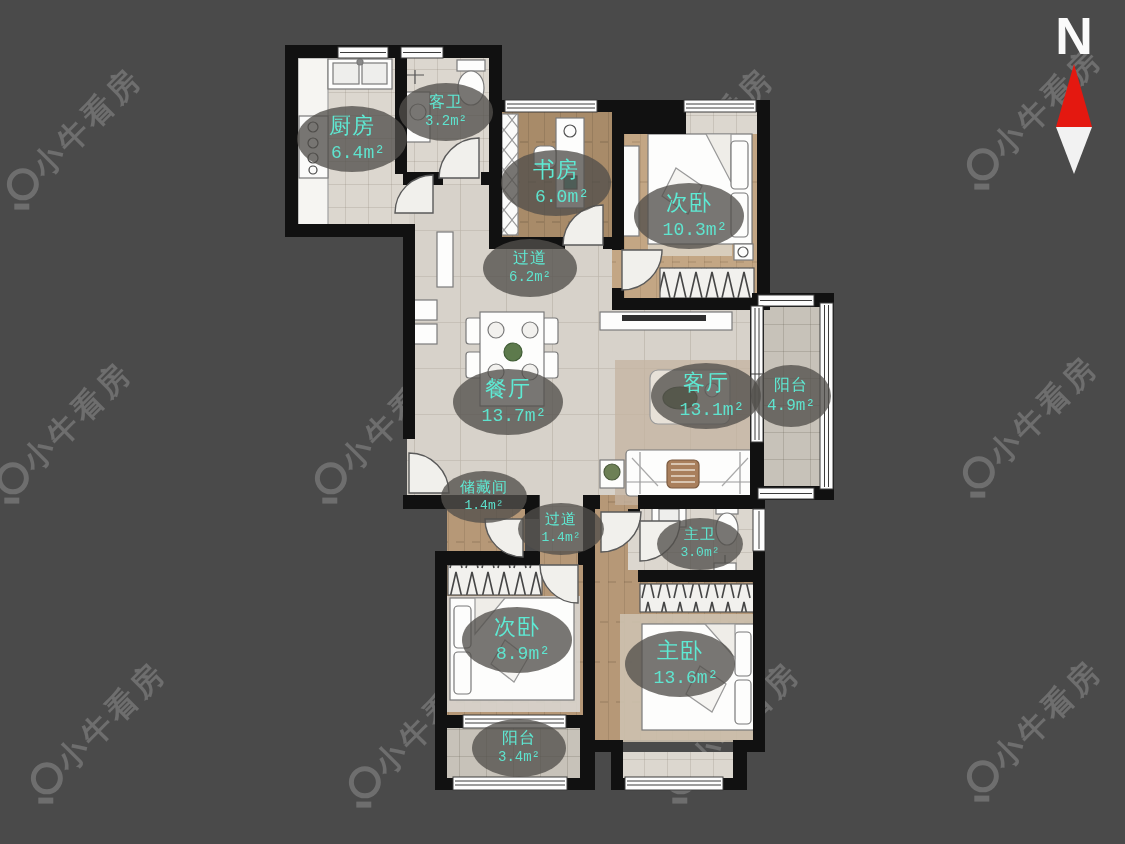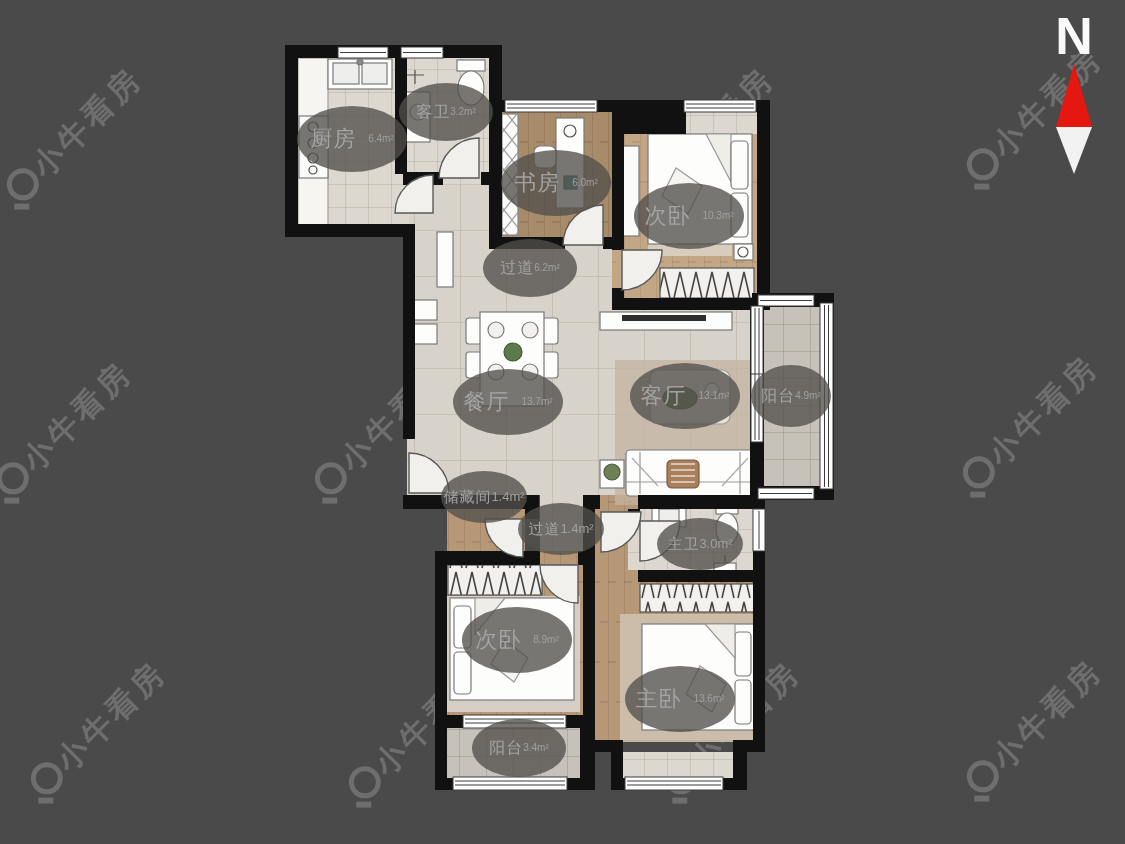--- a/index.html
+++ b/index.html
@@ -23,31 +23,31 @@
   .wm-icon::after {
     content:""; position:absolute; left:0px; bottom:2px; width:15px; height:6px;
     background-color:currentColor; transform:rotate(45deg);
   }
   
   .plan { position:absolute; left:0; top:0; }
   
   .pill {
     position:absolute; transform:translate(-50%,-50%);
     background:rgba(82,80,76,0.78); border-radius:50%;
-    display:flex; flex-direction:row; align-items:center; justify-content:center;
-    color:#a3a3a3; text-align:center; line-height:1.25; pointer-events:none;
+    display:flex; flex-direction:column; align-items:center; justify-content:center;
+    color:#5eead4; text-align:center; line-height:1.25; pointer-events:none;font-family:Liberation Mono, monospace;
   }
   .pill.lg { width:110px; height:66px; }
   .pill.md { width:94px;  height:58px; }
   .pill.sm { width:86px;  height:52px; }
   .pill.vt { width:80px;  height:62px; }
-  .pill.lg .pill-name { font-size:22px; }  .pill.lg .pill-area { font-size:10px;margin-left:12px; }
-  .pill.md .pill-name { font-size:16px; }  .pill.md .pill-area { font-size:10px; }
+  .pill.lg .pill-name { font-size:22px; }  .pill.lg .pill-area { font-size:18px;margin-left:12px; }
+  .pill.md .pill-name { font-size:16px; }  .pill.md .pill-area { font-size:14px; }
   .pill.sm .pill-name { font-size:15px; }  .pill.sm .pill-area { font-size:13px; }
-  .pill.vt .pill-name { font-size:16px; }  .pill.vt .pill-area { font-size:10px; }
+  .pill.vt .pill-name { font-size:16px; }  .pill.vt .pill-area { font-size:16px; }
   .pill-name { font-weight:400; letter-spacing:1px; }
   .pill-area { opacity:0.95; }
   
   .compass { position:absolute; left:1038px; top:10px; width:72px; text-align:center; }
   .compass-n { font-size:52px; font-weight:700; color:#fafafa; line-height:1.0; }
   .compass-arrow { display:block; margin:2px auto 0; }
 </style>
 </head>
 <body>
 
@@ -397,21 +397,21 @@
       <span class="pill-area">10.3m²</span>
     </div>
     <div class="pill md" style="left:530px;top:268px">
       <span class="pill-name">过道</span>
       <span class="pill-area">6.2m²</span>
     </div>
     <div class="pill lg" style="left:508px;top:402px">
       <span class="pill-name">餐厅</span>
       <span class="pill-area">13.7m²</span>
     </div>
-    <div class="pill lg" style="left:685px;top:396px">
+    <div class="pill lg" style="left:706px;top:396px">
       <span class="pill-name">客厅</span>
       <span class="pill-area">13.1m²</span>
     </div>
     <div class="pill vt" style="left:791px;top:396px">
       <span class="pill-name">阳台</span>
       <span class="pill-area">4.9m²</span>
     </div>
     <div class="pill sm" style="left:484px;top:497px">
       <span class="pill-name">储藏间</span>
       <span class="pill-area">1.4m²</span>
@@ -421,21 +421,21 @@
       <span class="pill-area">1.4m²</span>
     </div>
     <div class="pill sm" style="left:700px;top:544px">
       <span class="pill-name">主卫</span>
       <span class="pill-area">3.0m²</span>
     </div>
     <div class="pill lg" style="left:517px;top:640px">
       <span class="pill-name">次卧</span>
       <span class="pill-area">8.9m²</span>
     </div>
-    <div class="pill lg" style="left:680px;top:699px">
+    <div class="pill lg" style="left:680px;top:664px">
       <span class="pill-name">主卧</span>
       <span class="pill-area">13.6m²</span>
     </div>
     <div class="pill md" style="left:519px;top:748px">
       <span class="pill-name">阳台</span>
       <span class="pill-area">3.4m²</span>
     </div>
   </div>
 
   <div class="compass">

